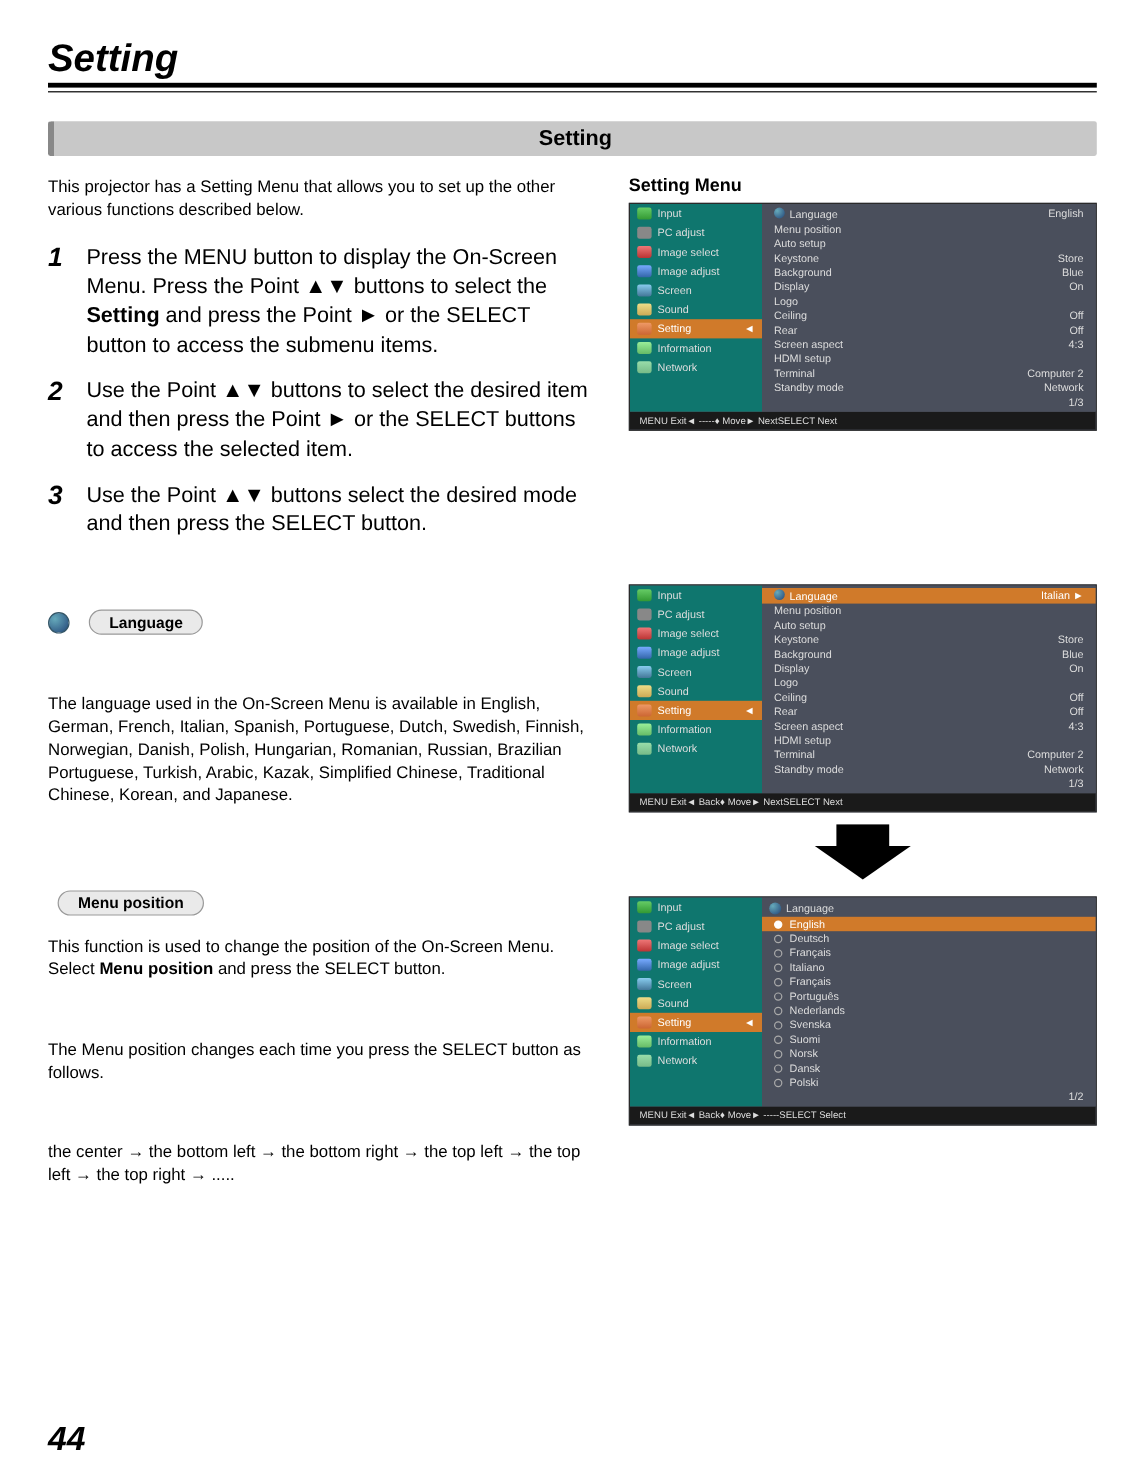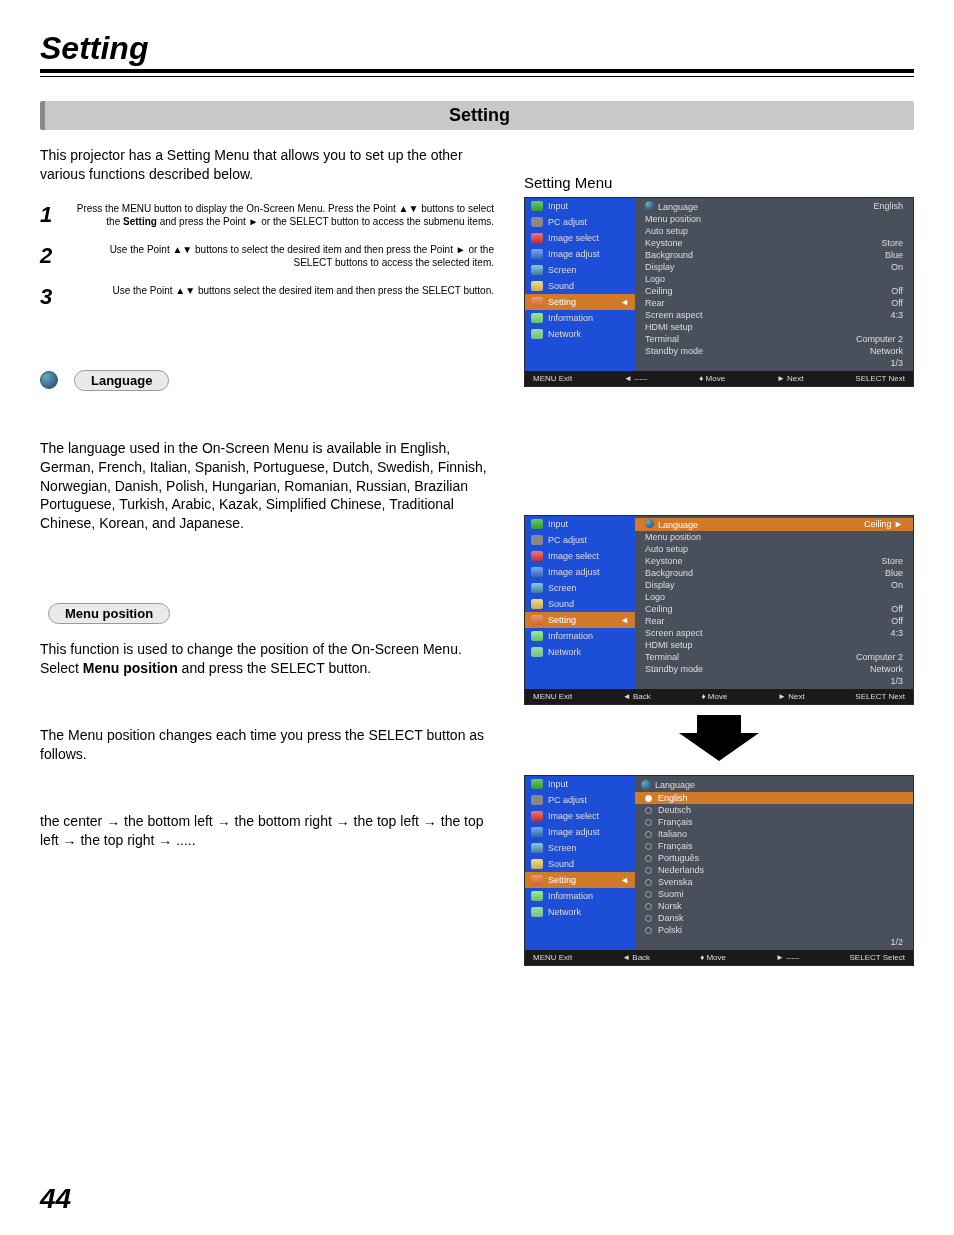--- a/index.html
+++ b/index.html
@@ -7,38 +7,38 @@
   .page { padding: 30px 40px 20px; position: relative; min-height: 1235px; }
   .main-title { font-size: 32px; font-weight: bold; font-style: italic; margin-bottom: 2px; }
   .title-rule { border: none; border-top: 4px solid #000; border-bottom: 1px solid #000; height: 8px; margin-bottom: 24px; }
   .section-bar { background: #c8c8c8; border-left: 5px solid #888; text-align: center; font-size: 18px; font-weight: bold; padding: 4px 0; margin-bottom: 16px; border-radius: 2px; }
   .two-col { display: flex; gap: 30px; }
   .left-col { flex: 1; }
   .right-col { width: 390px; }
   .intro { font-size: 14px; line-height: 1.35; margin-bottom: 18px; }
   .step { display: flex; gap: 14px; margin-bottom: 14px; }
   .step-num { font-size: 22px; font-weight: bold; font-style: italic; width: 18px; }
-  .step-text { font-size: 10px; line-height: 1.35; flex: 1; text-align: right; }
+  .step-text { font-size: 18px; line-height: 1.35; flex: 1; }
   .sub-pill { display: inline-block; background: #eaeaea; border: 1px solid #999; border-radius: 14px; padding: 2px 16px; font-size: 13px; font-weight: bold; margin-left: 8px; }
   .pill-row { display: flex; align-items: center; gap: 8px; margin: 60px 0 6px; }
   .pill-row .globe { width: 18px; height: 18px; border-radius: 50%; background: radial-gradient(circle at 30% 30%, #6ab, #247); border: 1px solid #356; }
   .body-text { font-size: 14px; line-height: 1.35; margin-bottom: 14px; margin-top: 48px; }
-  .right-title { font-size: 15px; font-weight: normal; margin-bottom: 6px; margin-top: 28px; }
+  .right-title { font-size: 15px; font-weight: bold; margin-bottom: 6px; }
 
   
   .osd { background: #5e6370; border: 1px solid #2a2a2a; width: 100%; font-family: Arial, sans-serif; font-size: 9px; color: #ddd; margin-bottom: 8px; }
   .osd-body { display: flex; }
-  .osd-side { width: 110px; background: #1d4ed8; }
+  .osd-side { width: 110px; background: #0f766e; }
   .osd-item { display: flex; align-items: center; gap: 5px; padding: 3px 6px; }
   .osd-item.hl { background: #d07a2a; color: #fff; }
   .osd-item .ic { width: 12px; height: 10px; display: inline-block; border-radius: 2px; }
   .osd-main { flex: 1; background: #4a4f5c; padding: 2px 0; }
   .osd-row { display: flex; justify-content: space-between; padding: 1px 10px 1px 10px; }
   .osd-row.hl { background: #d07a2a; color: #fff; }
-  .osd-bar { background: #1a1a1a; display: flex; justify-content: space-between; padding: 3px 8px; font-size: 8px; color: #ddd; }
+  .osd-bar { background: #1a1a1a; display: flex; padding: 3px 8px; font-size: 8px; color: #ddd; }
   .osd-bar span { white-space: nowrap; }
   .ic-g { background: linear-gradient(#6c6, #393); }
   .ic-gr { background: #888; }
   .ic-r { background: linear-gradient(#e77,#b33); }
   .ic-b { background: linear-gradient(#7af,#36a); }
   .ic-c { background: linear-gradient(#8ce,#479); }
   .ic-y { background: linear-gradient(#ed8,#ca5); }
   .ic-o { background: linear-gradient(#e96,#c63); }
   .ic-i { background: linear-gradient(#9e9,#6b6); }
   .ic-n { background: linear-gradient(#9da,#7b8); }
@@ -76,21 +76,21 @@
         <div class="step-text">
           <span>Press the MENU button to display the On-Screen Menu. Press the Point ▲▼ buttons to select the </span><b>Setting</b><span> and press the Point ► or the SELECT button to access the submenu items.</span>
         </div>
       </div>
       <div class="step">
         <div class="step-num">2</div>
         <div class="step-text">Use the Point ▲▼ buttons to select the desired item and then press the Point ► or the SELECT buttons to access the selected item.</div>
       </div>
       <div class="step">
         <div class="step-num">3</div>
-        <div class="step-text">Use the Point ▲▼ buttons select the desired item and then press the SELECT button.</div>
+        <div class="step-text">Use the Point ▲▼ buttons select the desired mode and then press the SELECT button.</div>
       </div>
 
       <div class="pill-row">
         <span class="globe"></span>
         <span class="sub-pill">Language</span>
       </div>
       <p class="body-text">The language used in the On-Screen Menu is available in English, German, French, Italian, Spanish, Portuguese, Dutch, Swedish, Finnish, Norwegian, Danish, Polish, Hungarian, Romanian, Russian, Brazilian Portuguese, Turkish, Arabic, Kazak, Simplified Chinese, Traditional Chinese, Korean, and Japanese.</p>
 
       <div style="margin-top:70px;">
         <span class="sub-pill">Menu position</span>
@@ -253,21 +253,21 @@
                 <span>Information</span>
               </div>
               <div class="osd-item">
                 <span class="ic ic-n"></span>
                 <span>Network</span>
               </div>
             </div>
           <div class="osd-main" id="osd2-main">
               <div class="osd-row hl">
                 <span><span style="width: 9px; height: 9px; border-radius: 50%; background: radial-gradient(circle at 30% 30%, rgb(102, 170, 187), rgb(34, 68, 119)); display: inline-block; margin-right: 4px;"></span><span>Language</span></span>
-                <span>Ceiling ►</span>
+                <span>Italian ►</span>
               </div>
               <div class="osd-row">
                 <span>Menu position</span>
                 <span></span>
               </div>
               <div class="osd-row">
                 <span>Auto setup</span>
                 <span></span>
               </div>
               <div class="osd-row">

